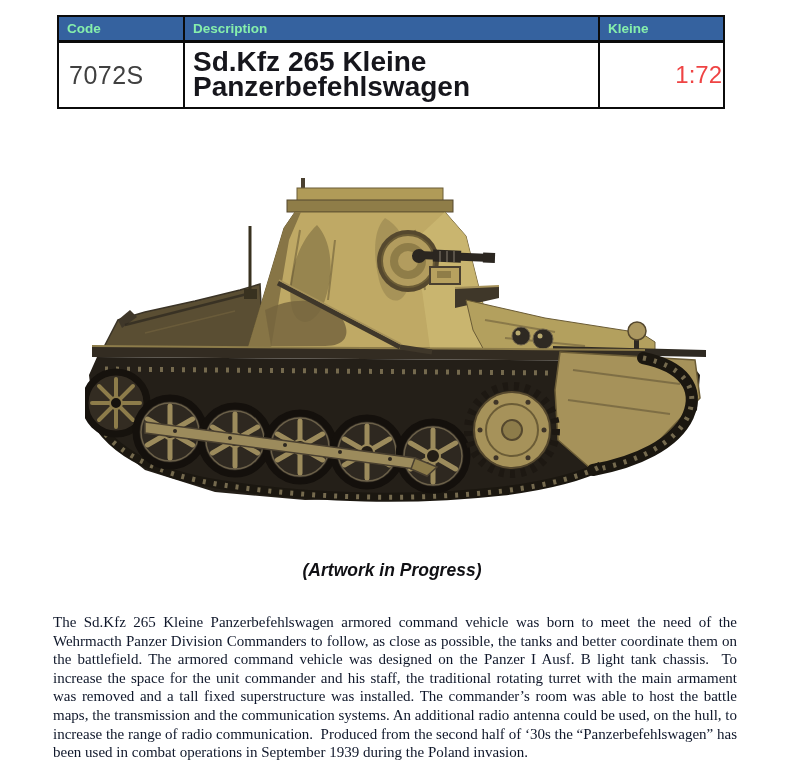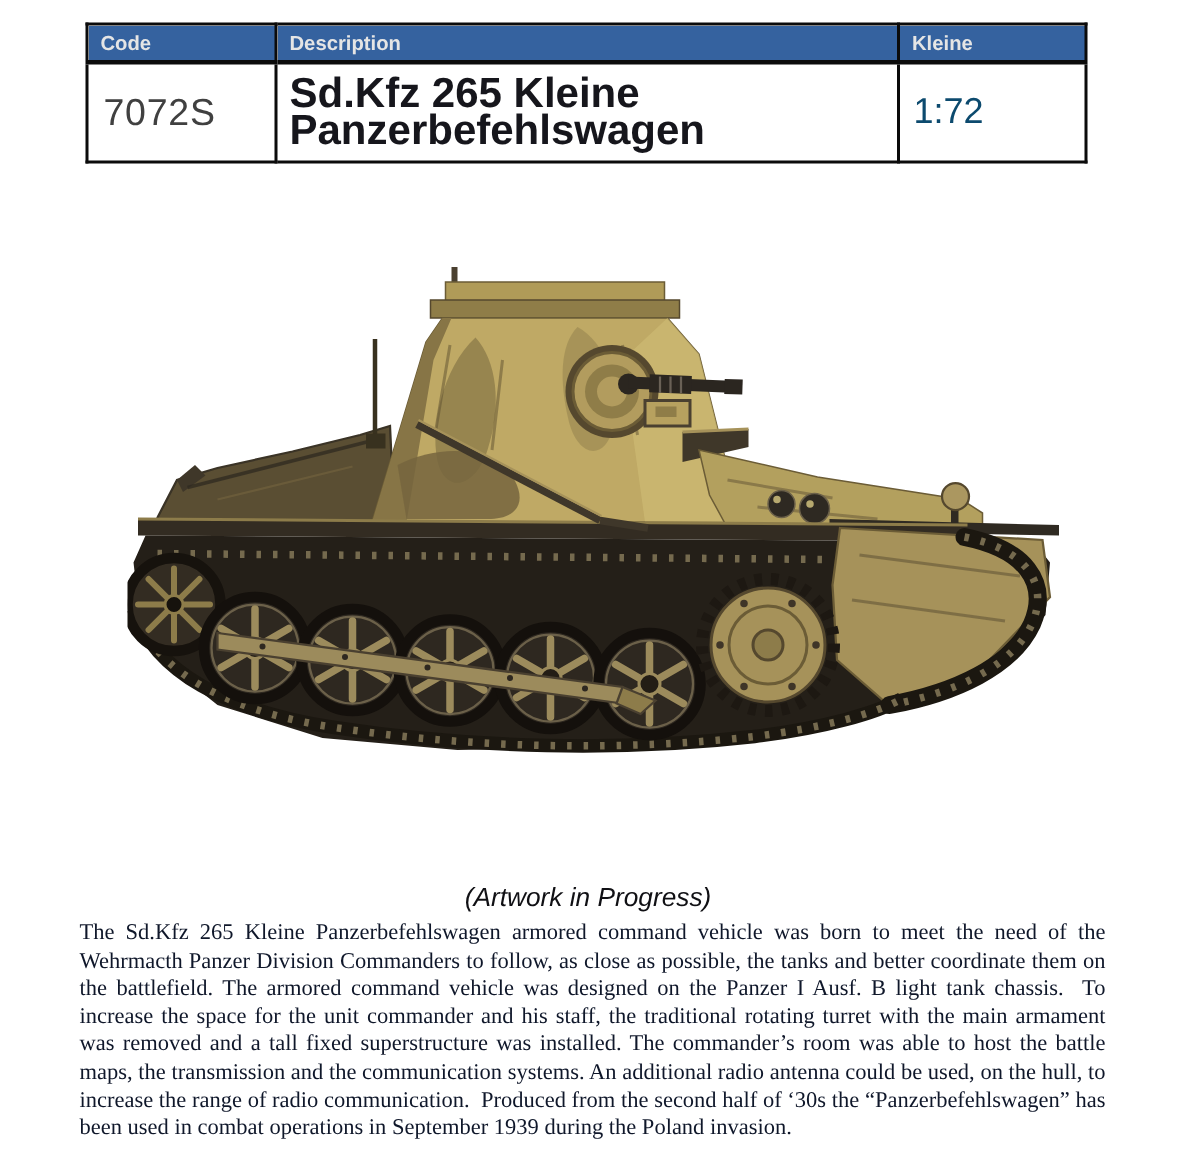--- a/index.html
+++ b/index.html
@@ -3,37 +3,37 @@
 <meta charset="utf-8">
 <style>
   html,body{margin:0;padding:0;background:#ffffff;}
   .page{position:relative;width:800px;height:775px;background:#ffffff;overflow:hidden;
         font-family:"Liberation Sans",sans-serif;}
 
   
   table.product{position:absolute;left:57px;top:15px;width:666px;border-collapse:collapse;
                 table-layout:fixed;}
   table.product th,table.product td{border:2px solid #0b0b0b;overflow:hidden;}
-  table.product th{background:#35629f;color:#e5e5e5;font-size:13.5px;font-weight:bold;
+  table.product th{background:#35629f;color:#86efac;font-size:13.5px;font-weight:bold;
                    text-align:left;height:20px;padding:1px 16px 2px 8px;
                    border-bottom:3px solid #0b0b0b;}
   col.c-code{width:126px;} col.c-desc{width:415px;} col.c-scale{width:125px;}
   table.product td{height:58px;vertical-align:middle;background:#ffffff;}
   td.code{font-size:25px;color:#404040;padding-left:10px;letter-spacing:.5px;}
   td.desc{font-size:28px;font-weight:bold;color:#16161c;padding:2px 4px 4px 8px;
           line-height:25px;vertical-align:top;}
   td.desc .wrap{display:block;max-width:255px;}
-  td.scale{font-size:24px;color:#0c4a6e;padding-left:9px;}
+  td.scale{font-size:24px;color:#ef4444;padding-left:9px;text-align:right;}
 
   
   .artwork{position:absolute;left:85px;top:170px;width:625px;height:345px;}
   .artwork svg{display:block;width:100%;height:100%;}
 
-  .caption{position:absolute;left:0;top:588px;width:784px;text-align:center;
-           font-size:17.5px;font-weight:normal;font-style:italic;color:#101014;}
+  .caption{position:absolute;left:0;top:560px;width:784px;text-align:center;
+           font-size:17.5px;font-weight:bold;font-style:italic;color:#101014;}
 
   
   .body-text{position:absolute;left:53px;top:598px;width:684px;
              font-family:"Liberation Serif",serif;font-size:15px;line-height:18.6px;
              text-align:justify;color:#0f172a;}
 
   
   .tire{fill:#2e2820;stroke:#14100c;stroke-width:7;}
   .spoke{stroke:#9c8b5c;stroke-width:5;stroke-linecap:round;}
   .spoke8{stroke:#8d7c4a;stroke-width:4;stroke-linecap:round;}

